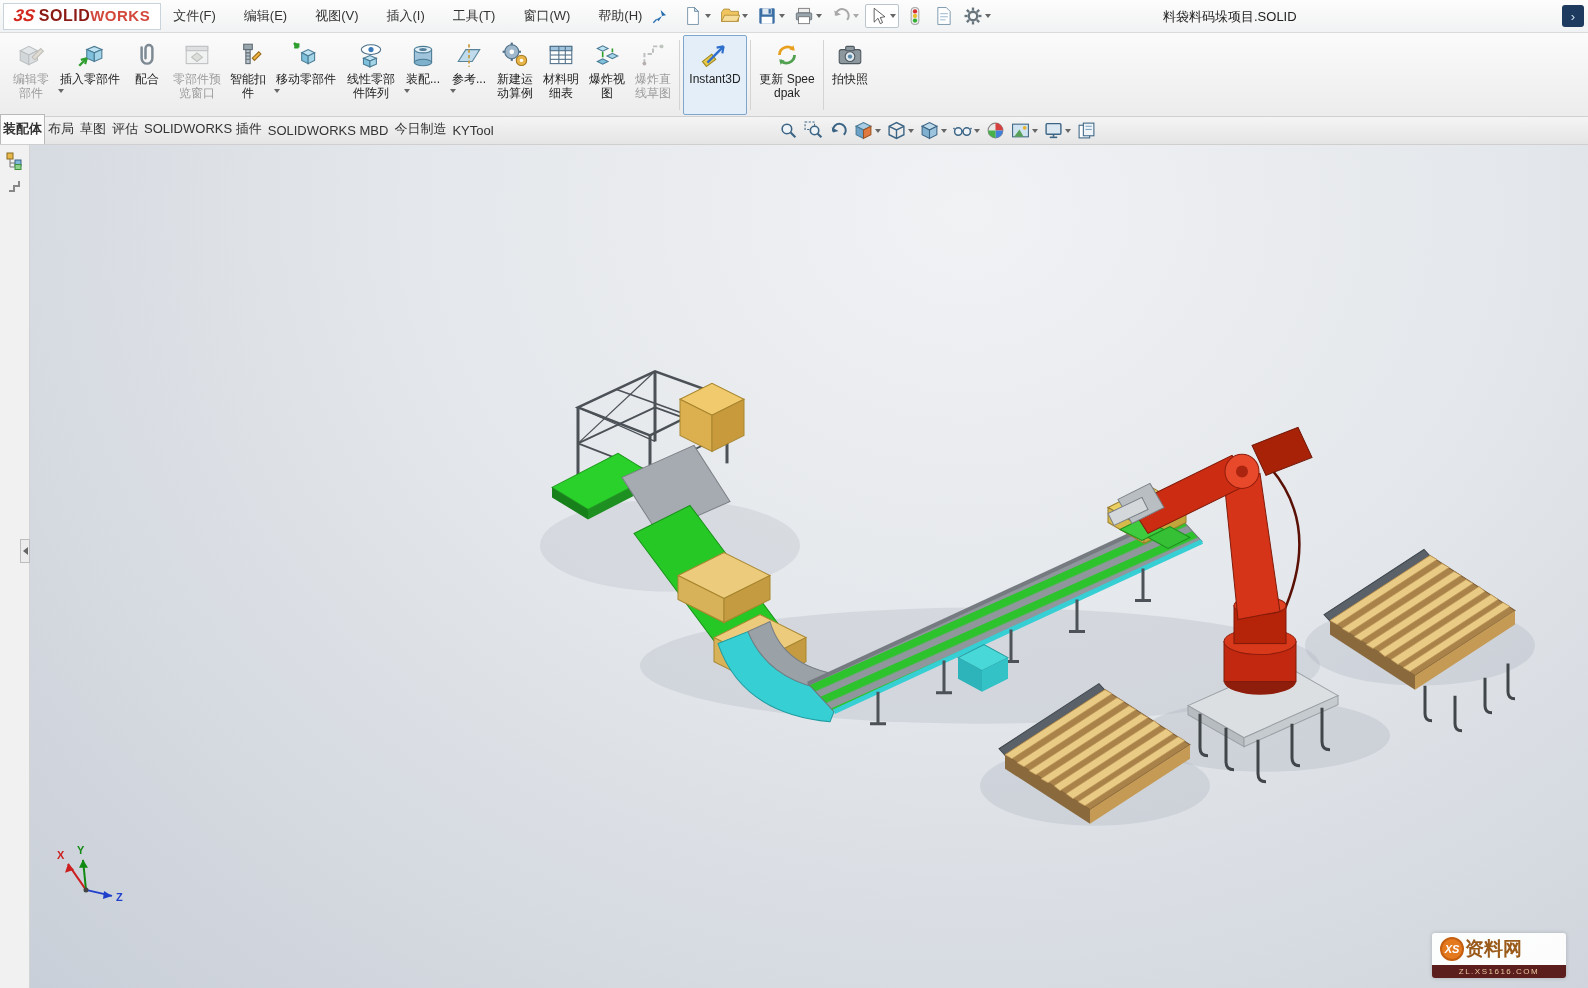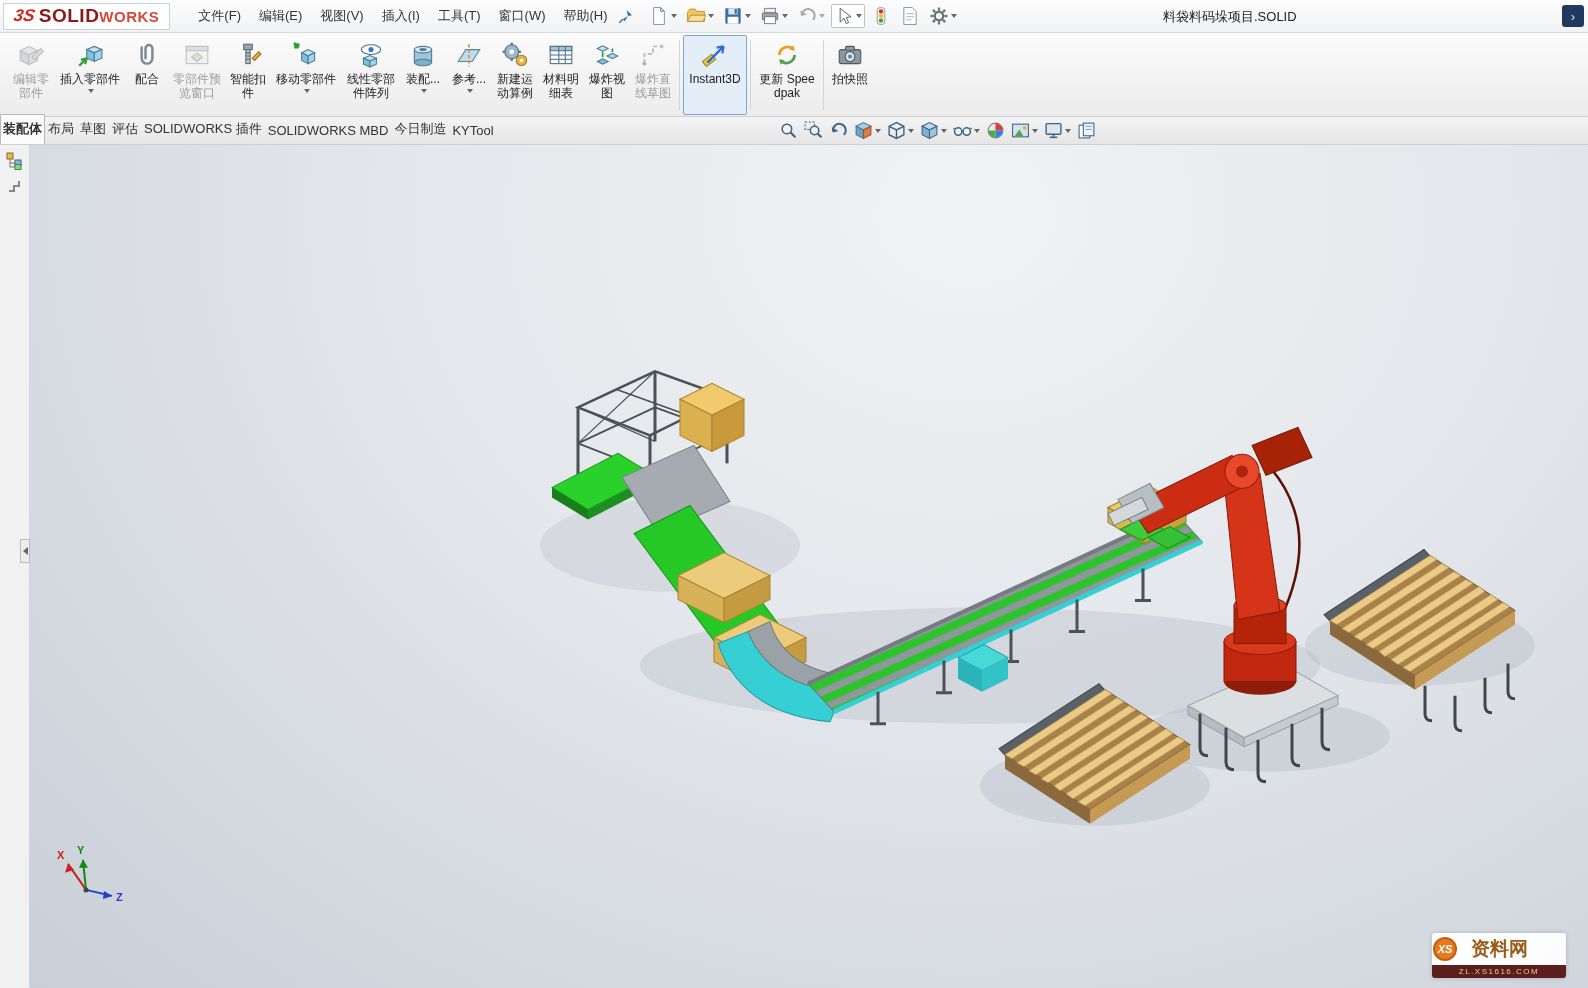--- a/index.html
+++ b/index.html
@@ -4,36 +4,36 @@
 <style>
 *{margin:0;padding:0;box-sizing:border-box}
 html,body{width:1588px;height:988px;overflow:hidden}
 body{font-family:"Liberation Sans","DejaVu Sans",sans-serif;background:#e8eaed;color:#222}
 .app{width:1588px;height:988px;display:flex;flex-direction:column}
 
 
 .titlebar{height:33px;background:linear-gradient(#fdfdfd,#f1f2f3);border-bottom:1px solid #d9dadc;display:flex;align-items:center;position:relative;flex:0 0 auto}
 .logo-box{display:flex;align-items:center;gap:4px;background:#fff;border:1px solid #c9d3dc;height:27px;padding:0 10px;margin-left:3px}
 .logo-mark{font-style:italic;font-weight:bold;font-size:17px;color:#d3261c;transform:skewX(-10deg)}
-.logo-solid{font-weight:bold;font-size:19px;color:#8c1a14;letter-spacing:.5px}
+.logo-solid{font-weight:bold;font-size:16px;color:#8c1a14;letter-spacing:.5px}
 .logo-works{font-weight:bold;font-size:15px;color:#d3483c;letter-spacing:.5px}
-.menubar{display:flex;margin-left:20px;gap:2px}
+.menubar{display:flex;margin-left:4px;gap:12px}
 .menu-item{font-size:13px;color:#333;padding:4px 8px;white-space:nowrap}
 .pinwrap{margin-left:2px;display:flex;align-items:center}
 .qat{display:flex;align-items:center;margin-left:12px;gap:3px}
 .qat-btn{display:flex;align-items:center;padding:1px 2px;border:1px solid transparent;border-radius:2px}
 .qat-btn.boxed{border:1px solid #b9c4cc;background:#fff}
 .caret{width:0;height:0;border-left:3px solid transparent;border-right:3px solid transparent;border-top:4px solid #666;margin-left:2px}
 .caret.dim{border-top-color:#aaa}
 .doc-title{position:absolute;left:1163px;top:8px;font-size:13px;color:#222;white-space:nowrap}
 .taskpane-btn{position:absolute;right:4px;top:5px;width:22px;height:22px;background:#1e3a5f;border-radius:3px;color:#cfe0f0;display:flex;align-items:center;justify-content:center;font-size:13px}
 
 
 .ribbon{height:84px;background:linear-gradient(#fbfbfb,#ececec);border-bottom:1px solid #d0d0d0;display:flex;align-items:stretch;padding:2px 4px 1px 8px;flex:0 0 auto}
-.rbtn{display:flex;flex-direction:column;align-items:center;justify-content:flex-start;padding:4px 1px 1px;border:1px solid transparent;border-radius:2px;flex:0 0 auto}
+.rbtn{display:flex;flex-direction:column;justify-content:flex-start;padding:4px 1px 1px;border:1px solid transparent;border-radius:2px;flex:0 0 auto}
 .ricon{height:30px;display:flex;align-items:center;justify-content:center}
 .rlabel{font-size:12px;line-height:14px;color:#222;text-align:center;margin-top:2px;word-break:break-all}
 .rbtn.disabled{opacity:.42;filter:grayscale(.85)}
 .rbtn.active{border:1px solid #7da7cc;background:#e3eef8}
 .rcaret{margin-top:3px}
 .rsep{width:1px;background:#d4d4d4;margin:5px 3px;flex:0 0 auto}
 
 
 .tabrow{height:28px;background:linear-gradient(#f4f4f4,#e5e5e5);border-bottom:1px solid #cfcfcf;display:flex;align-items:flex-end;position:relative;flex:0 0 auto}
 .tab{font-size:13px;color:#333;padding:5px 2px 6px;border:1px solid transparent;border-bottom:none;white-space:nowrap}
@@ -45,21 +45,21 @@
 .main{display:flex;flex:1 1 auto;min-height:0}
 .leftstrip{width:30px;background:#f1f1f1;border-right:1px solid #d4d4d4;position:relative;flex:0 0 auto}
 .strip-icon{margin:7px auto 3px;width:18px;height:18px;display:block}
 .flyout-arrow{position:absolute;right:-1px;top:394px;width:10px;height:24px;background:#ececec;border:1px solid #bdbdbd;display:flex;align-items:center;justify-content:center}
 .flyout-arrow::before{content:"";width:0;height:0;border-top:4px solid transparent;border-bottom:4px solid transparent;border-right:5px solid #666}
 .viewport{flex:1 1 auto;position:relative;background:radial-gradient(ellipse at 60% 8%,#f0f2f4 0%,#e4e7eb 42%,#c9cfd8 100%)}
 .scene{position:absolute;inset:0;width:100%;height:100%}
 
 
 .watermark{position:absolute;right:22px;bottom:10px;width:134px;border-radius:3px;overflow:hidden;box-shadow:0 0 4px rgba(0,0,0,.18)}
-.wm-top{background:rgba(255,255,255,.93);display:flex;align-items:center;gap:14px;padding:3px 1px}
+.wm-top{background:rgba(255,255,255,.93);display:flex;align-items:center;gap:1px;padding:3px 8px}
 .wm-badge{width:24px;height:24px;border-radius:50%;background:#e5791e;color:#fff;font-style:italic;font-weight:bold;font-size:11px;display:flex;align-items:center;justify-content:center;border:2px solid #c55f10;flex:0 0 auto}
 .wm-title{font-size:19px;font-weight:bold;color:#9a5a1a;white-space:nowrap}
 .wm-bottom{background:#5c1d1d;color:#e8c9a0;font-size:8px;text-align:center;letter-spacing:1.5px;padding:2px 0}
 </style>
 </head>
 <body>
 
 <div class="app">
 
   <div class="titlebar">

